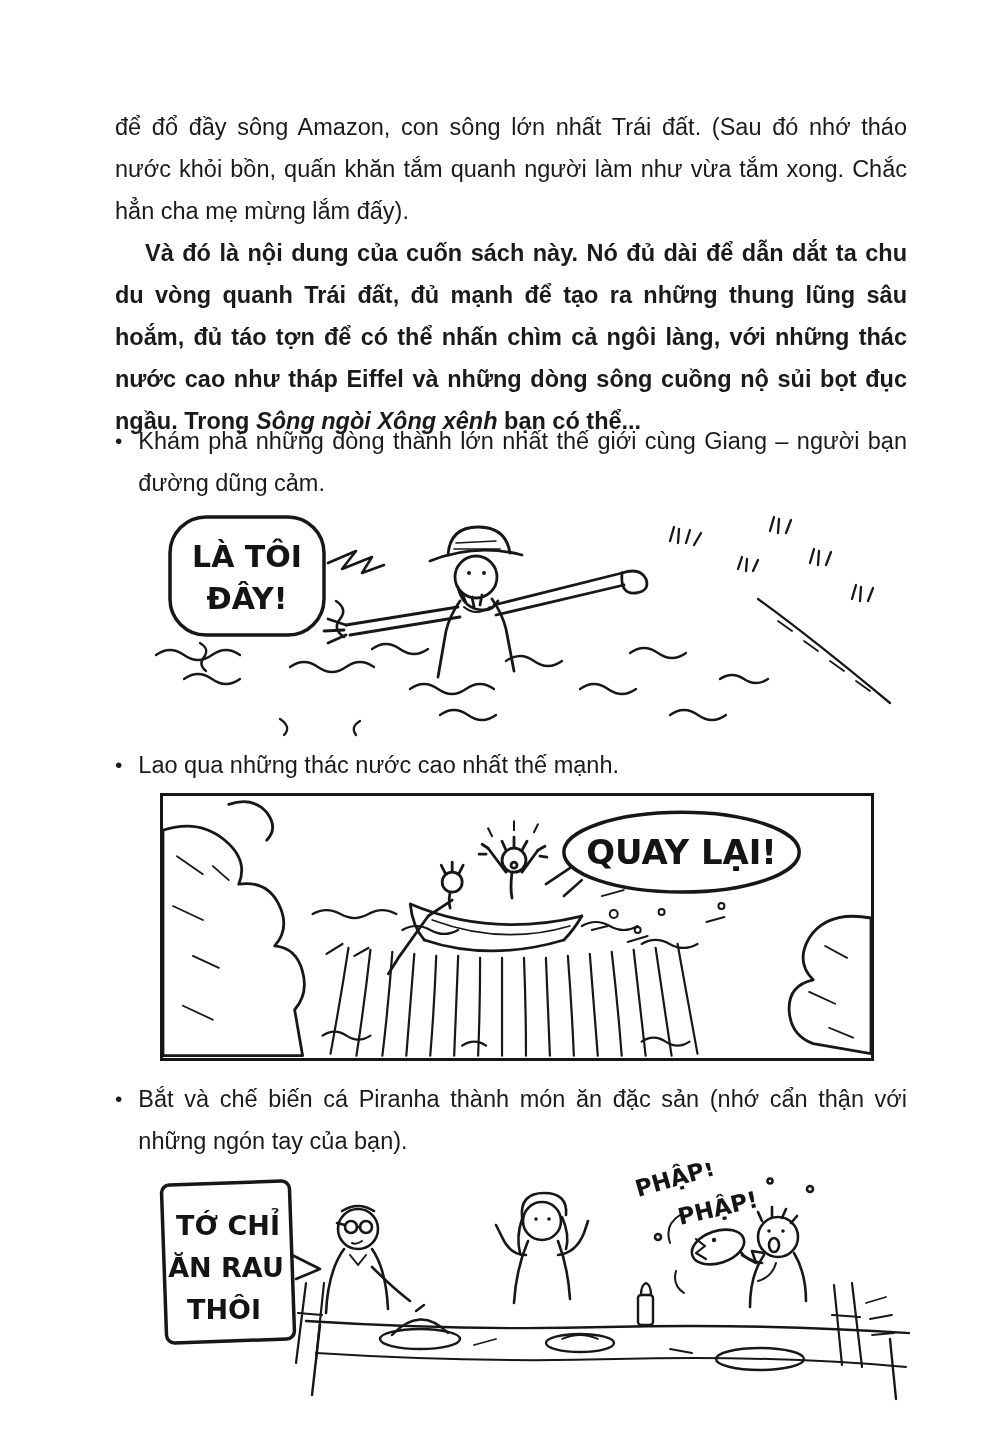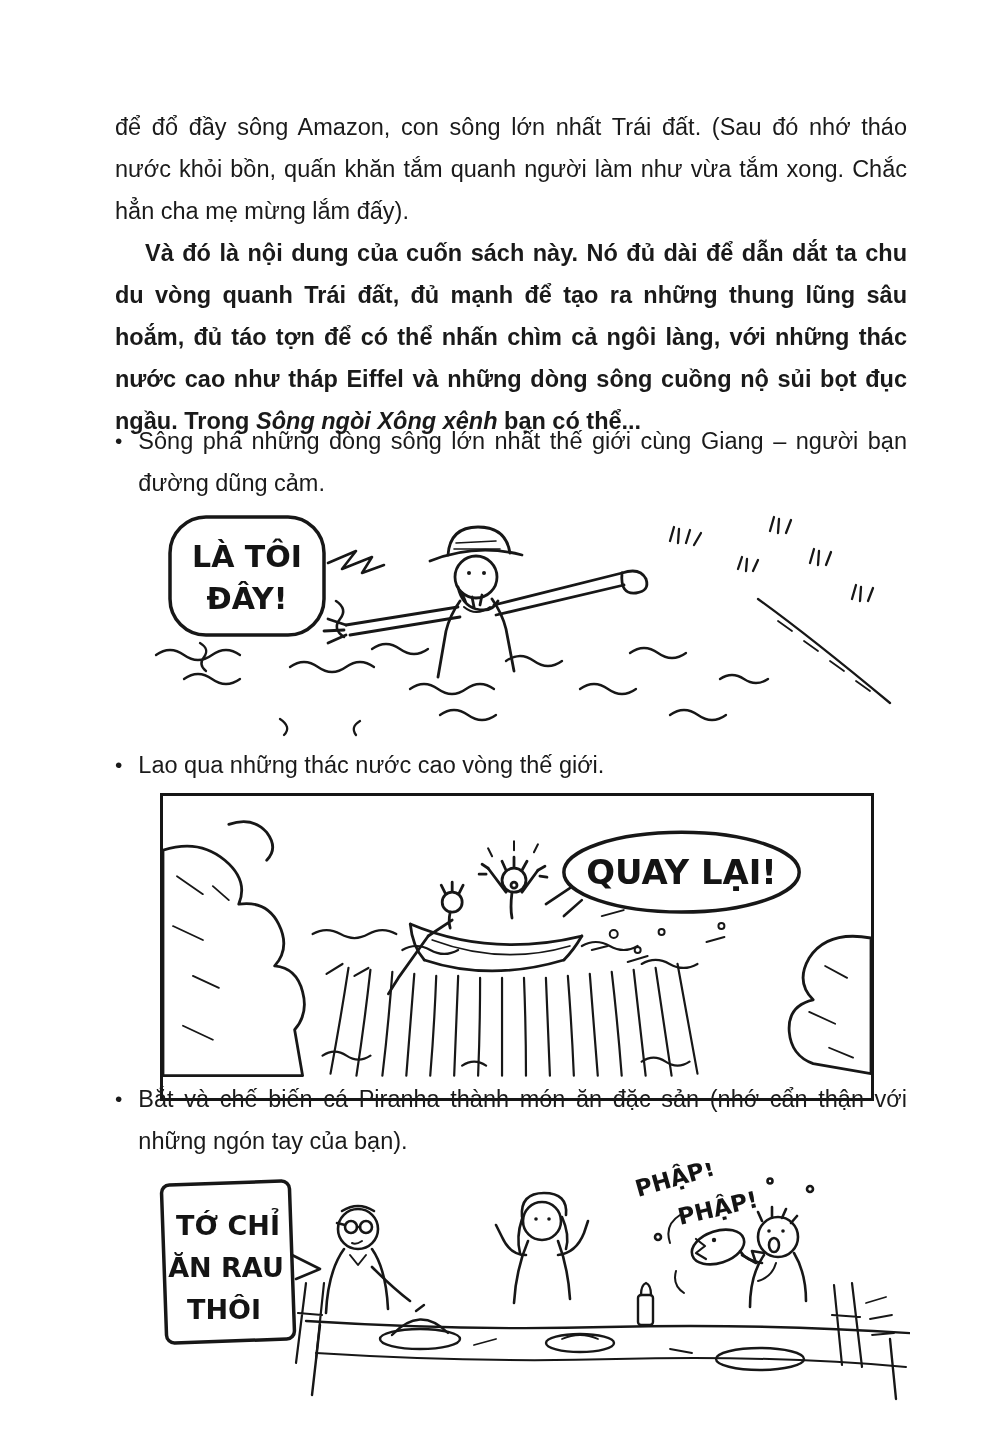--- a/index.html
+++ b/index.html
@@ -27,21 +27,21 @@
     font-size: 23.5px; line-height: 42px;
   }
   .bullet .marker { flex: 0 0 auto; font-size: 21px; line-height: 42px; }
   .bullet .btxt { flex: 1; text-align: justify; }
   #bullet1 { top: 420px; }
   #bullet2 { top: 744px; }
   #bullet3 { top: 1078px; }
   .cartoon { position: absolute; }
   #cartoon1 { left: 110px; top: 503px; width: 790px; height: 240px; text-align: right; }
   #frame2 {
-    left: 160px; top: 793px; width: 714px; height: 308px;
+    left: 160px; top: 793px; width: 714px; height: 268px;
     border: 3.5px solid #161616; background: #fff;
   }
   #cartoon3 { left: 110px; top: 1163px; width: 800px; height: 248px; }
   .cartoon svg { display: block; width: 100%; height: 100%; }
   .ink { stroke: #171717; fill: none; stroke-linecap: round; stroke-linejoin: round; }
   .bubbletext {
     font-family: "DejaVu Sans", sans-serif;
     font-weight: bold; fill: #141414;
   }
 </style>
@@ -49,21 +49,21 @@
 <body>
 
 <div class="page">
 
   <p class="para" id="para1">để đổ đầy sông Amazon, con sông lớn nhất Trái đất. (Sau đó nhớ tháo nước khỏi bồn, quấn khăn tắm quanh người làm như vừa tắm xong. Chắc hẳn cha mẹ mừng lắm đấy).</p>
 
   <p class="para" id="para2"><span>Và đó là nội dung của cuốn sách này. Nó đủ dài để dẫn dắt ta chu du vòng quanh Trái đất, đủ mạnh để tạo ra những thung lũng sâu hoắm, đủ táo tợn để có thể nhấn chìm cả ngôi làng, với những thác nước cao như tháp Eiffel và những dòng sông cuồng nộ sủi bọt đục ngầu. Trong </span><em>Sông ngòi Xông xênh</em><span> bạn có thể...</span></p>
 
   <div class="bullet" id="bullet1">
     <span class="marker">•</span>
-    <span class="btxt">Sông phá những dòng sông lớn nhất thế giới cùng Giang – người bạn đường dũng cảm.</span>
+    <span class="btxt">Khám phá những dòng thành lớn nhất thế giới cùng Giang – người bạn đường dũng cảm.</span>
   </div>
 
   <div class="cartoon" id="cartoon1">
     <svg viewBox="0 0 790 240">
       <rect x="60" y="14" width="154" height="118" rx="36" fill="#ffffff" class="ink" stroke-width="3.5"></rect>
       <text class="bubbletext" font-size="30" text-anchor="middle" x="137" y="64">LÀ TÔI</text>
       <text class="bubbletext" font-size="30" text-anchor="middle" x="137" y="106">ĐÂY!</text>
       <g class="ink" stroke-width="2.6">
         <path d="M218,60 l28,-12 l-14,18 l30,-12 l-10,16 l22,-8"></path>
         <path d="M226,98 q12,8 4,18 q-8,10 4,18"></path>
@@ -105,21 +105,21 @@
         <path d="M660,28 l4,-14 M668,30 l1,-14 M676,30 l5,-13"></path>
         <path d="M700,60 l4,-14 M708,62 l1,-14 M716,62 l5,-13"></path>
         <path d="M742,96 l4,-14 M750,98 l1,-14 M758,98 l5,-13"></path>
         <path d="M628,66 l4,-12 M636,68 l1,-12 M643,68 l5,-11"></path>
       </g>
     </svg>
   </div>
 
   <div class="bullet" id="bullet2">
     <span class="marker">•</span>
-    <span class="btxt">Lao qua những thác nước cao vòng thế giới.</span>
+    <span class="btxt">Lao qua những thác nước cao nhất thế mạnh.</span>
   </div>
 
   <div class="cartoon" id="frame2">
     <svg viewBox="0 0 710 262">
       <g class="ink" stroke-width="2.8">
         <path d="M0,34 q36,-12 62,10 q24,20 14,44 q28,-4 40,20 q12,24 -4,42 q22,2 28,26 q6,22 -8,38 l8,46 L0,260 Z" fill="#ffffff"></path>
         <path d="M14,60 l26,18 M10,110 l30,14 M30,160 l26,12 M20,210 l30,14 M50,70 l16,14" stroke-width="1.8"></path>
         <path d="M66,8 q24,-8 38,8 q12,16 0,28"></path>
       </g>
       <g class="ink" stroke-width="2.8">

